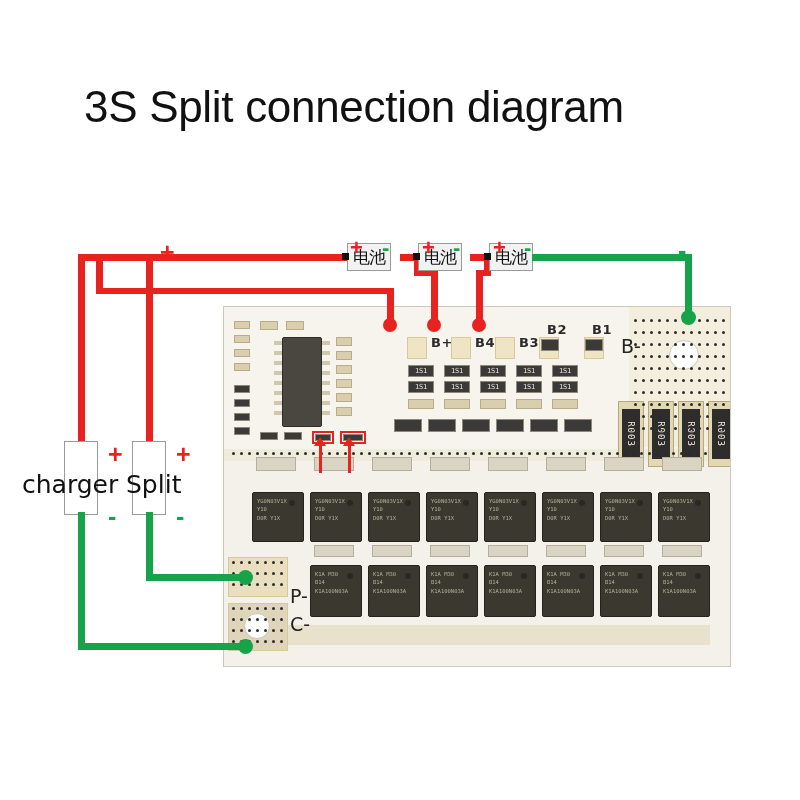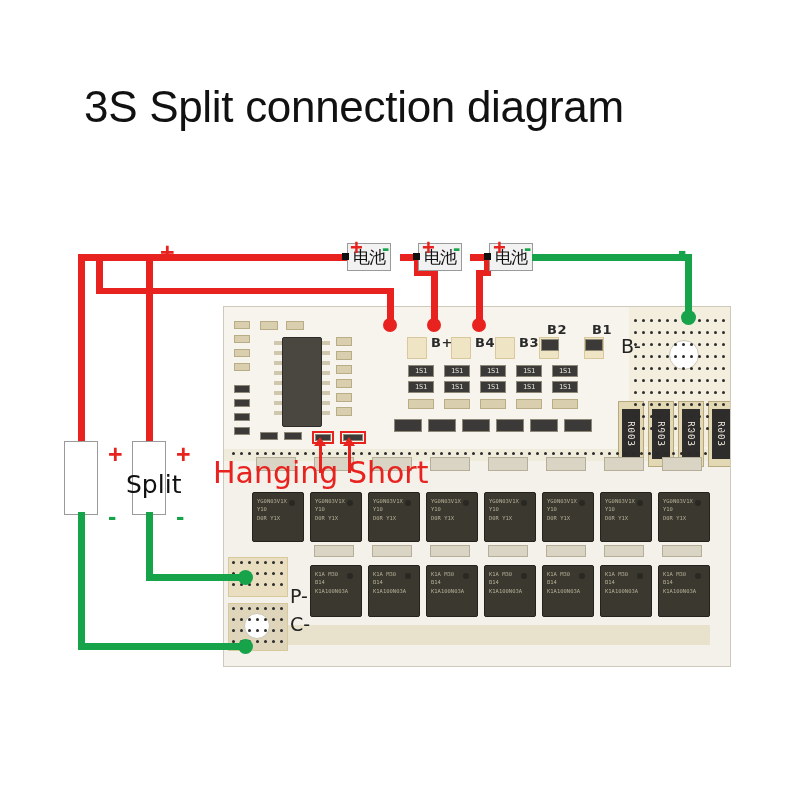--- a/index.html
+++ b/index.html
@@ -669,35 +669,35 @@
   <div class="cell-term" style="left:484px; top:253px;"></div>
   <div class="sign plus" style="left:493px; top:237px; font-size:22px;">+</div>
   <div class="sign minus" style="left:524px; top:237px; font-size:22px;">-</div>
 
   <div class="wire green" style="left:532px; top:254px; width:160px; height:7px;"></div>
   <div class="wire green" style="left:685px; top:254px; width:7px; height:62px;"></div>
   <div class="dot green" style="left:681px; top:310px; width:15px; height:15px;"></div>
   <div class="sign minus" style="left:678px; top:238px;">-</div>
 
   <div class="devbox" style="left:64px; top:441px;"></div>
+  <div class="devlabel" style="left:22px; top:470px;">charger</div>
   <div class="sign plus" style="left:108px; top:442px;">+</div>
   <div class="sign minus" style="left:108px; top:504px;">-</div>
 
   <div class="devbox" style="left:132px; top:441px;"></div>
   <div class="devlabel" style="left:126px; top:470px;">Split</div>
   <div class="sign plus" style="left:176px; top:442px;">+</div>
   <div class="sign minus" style="left:176px; top:504px;">-</div>
 
   <div class="wire green" style="left:146px; top:512px; width:7px; height:68px;"></div>
   <div class="wire green" style="left:146px; top:574px; width:101px; height:7px;"></div>
   <div class="dot green" style="left:238px; top:570px; width:15px; height:15px;"></div>
 
   <div class="wire green" style="left:78px; top:512px; width:7px; height:138px;"></div>
   <div class="wire green" style="left:78px; top:643px; width:169px; height:7px;"></div>
   <div class="dot green" style="left:238px; top:639px; width:15px; height:15px;"></div>
 
   <div class="arrow-stem" style="left:319px; top:445px; height:28px;"></div>
   <div class="arrow-head" style="left:314px; top:437px;"></div>
   <div class="arrow-stem" style="left:348px; top:445px; height:28px;"></div>
   <div class="arrow-head" style="left:343px; top:437px;"></div>
-  <div id="hs-text">Hanging Short</div>
 
 </div>
 
 </body></html>

